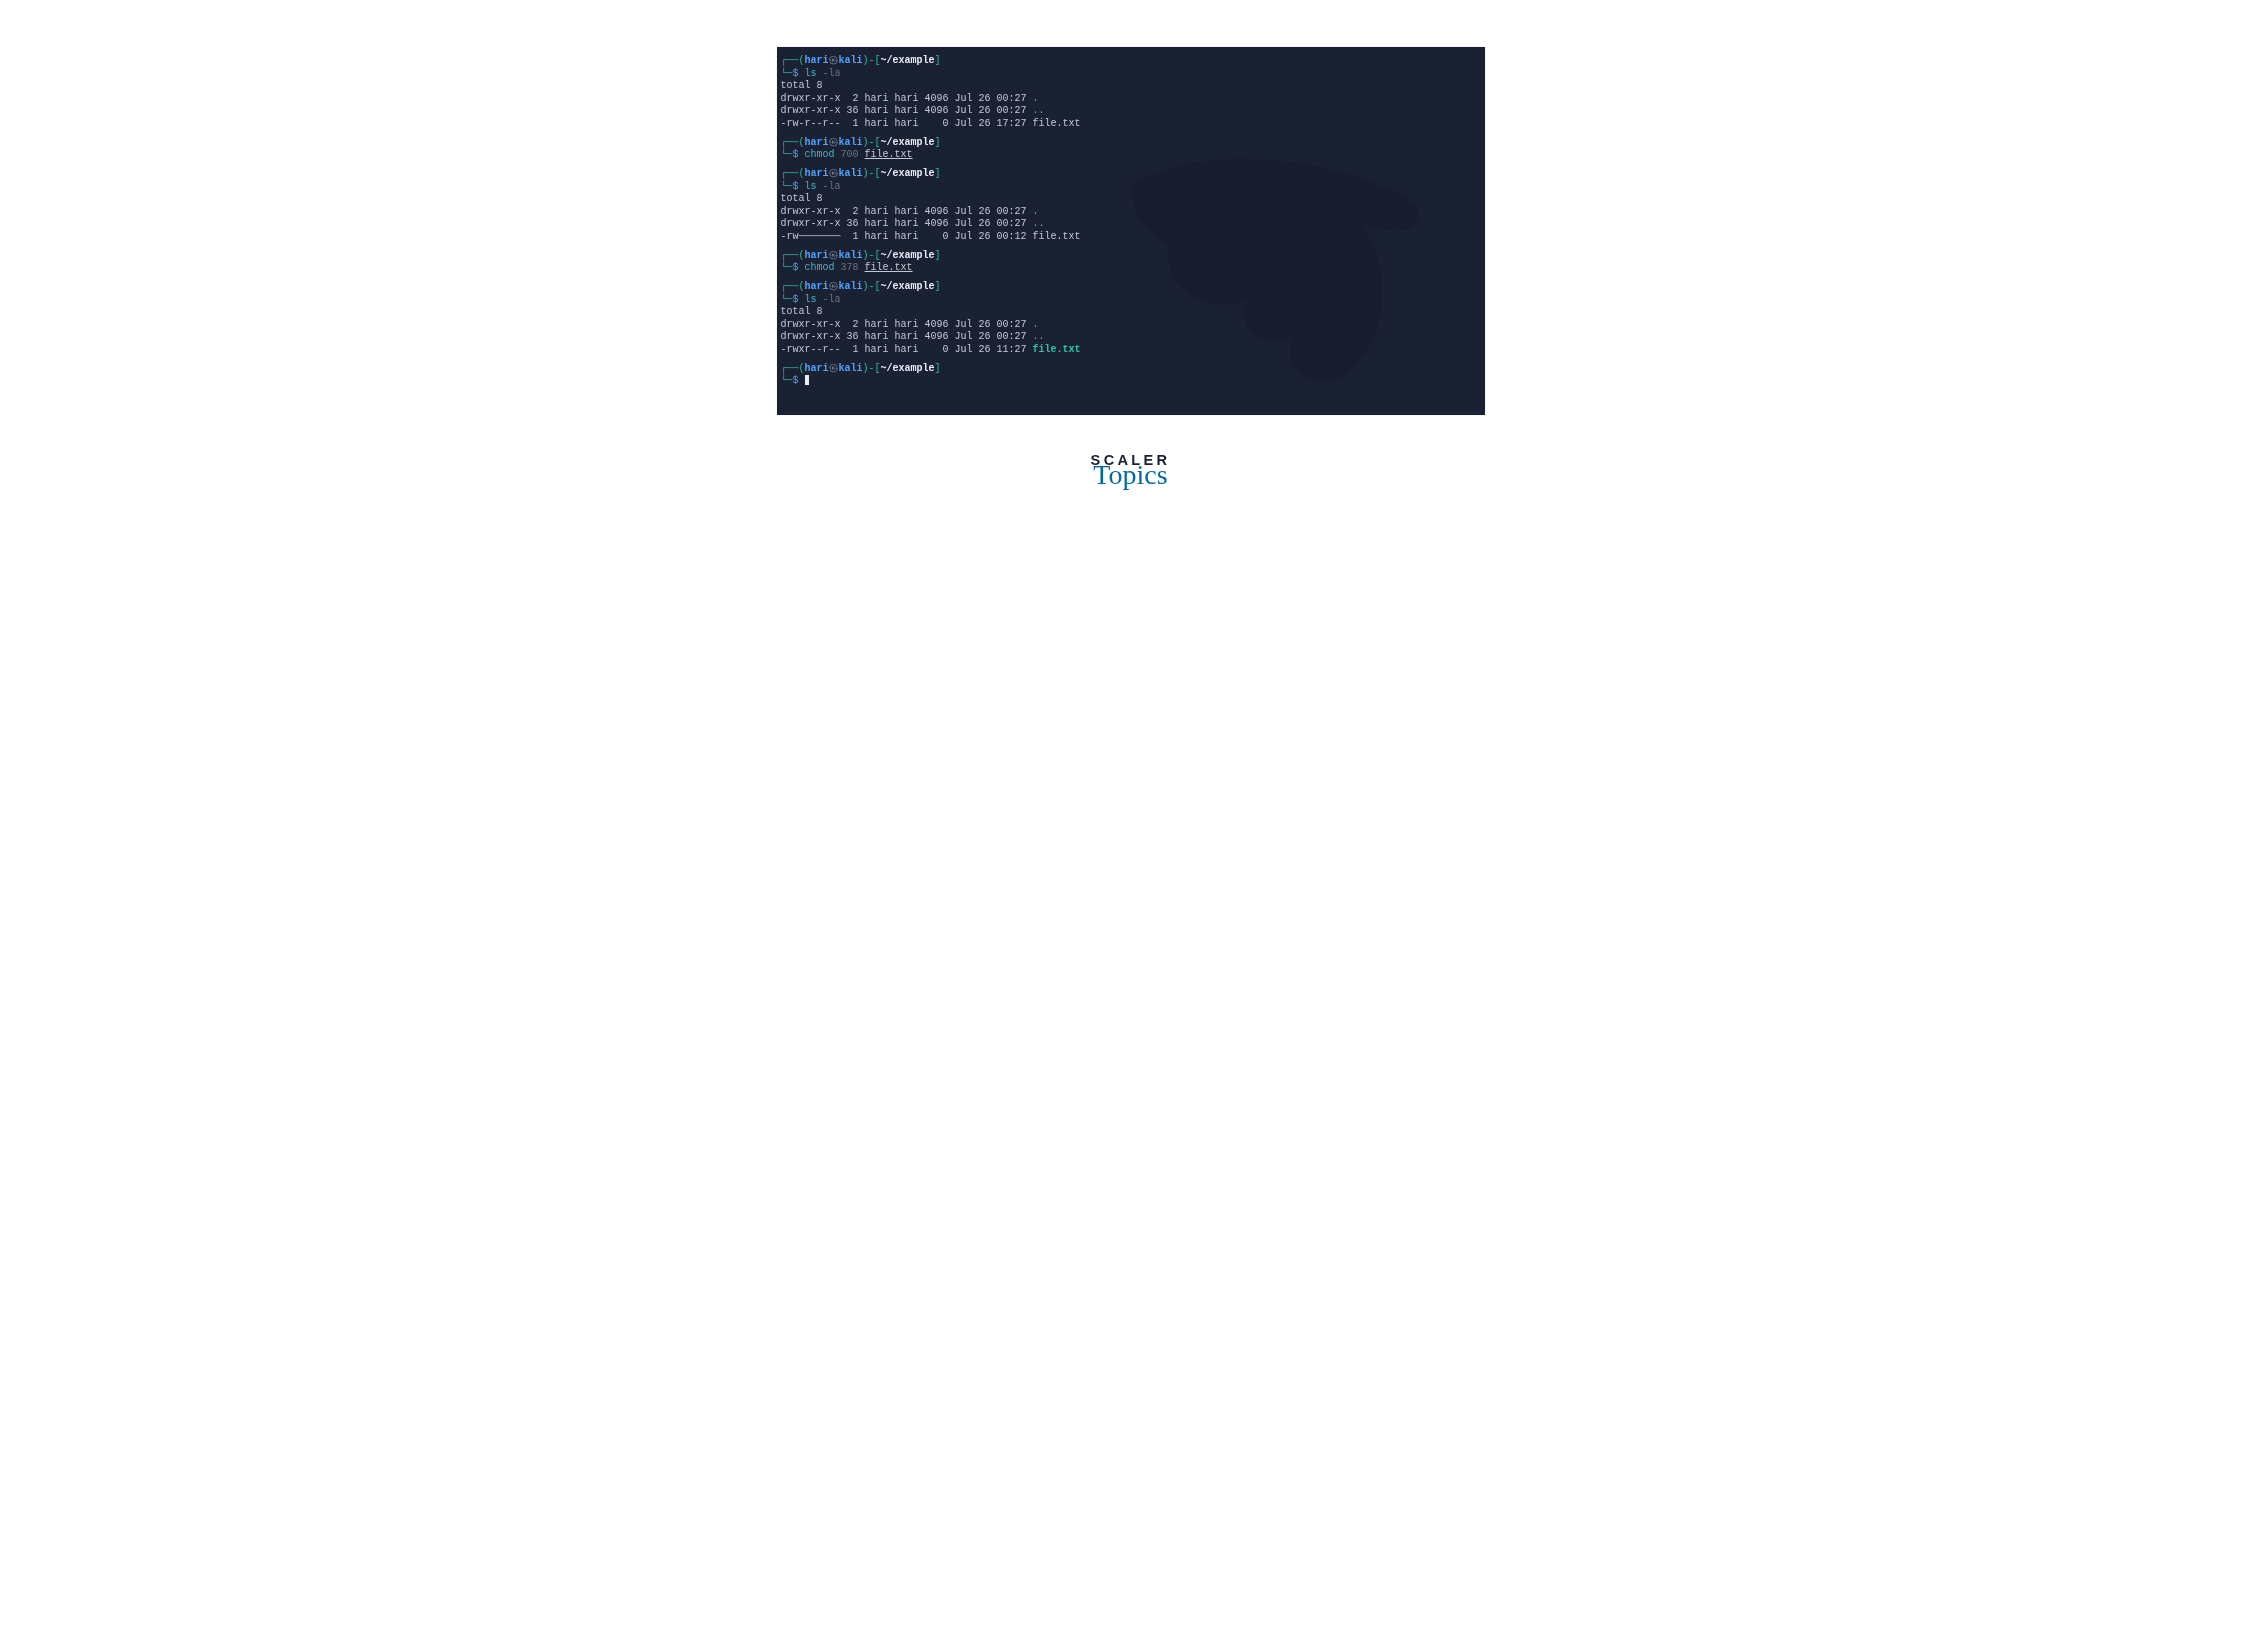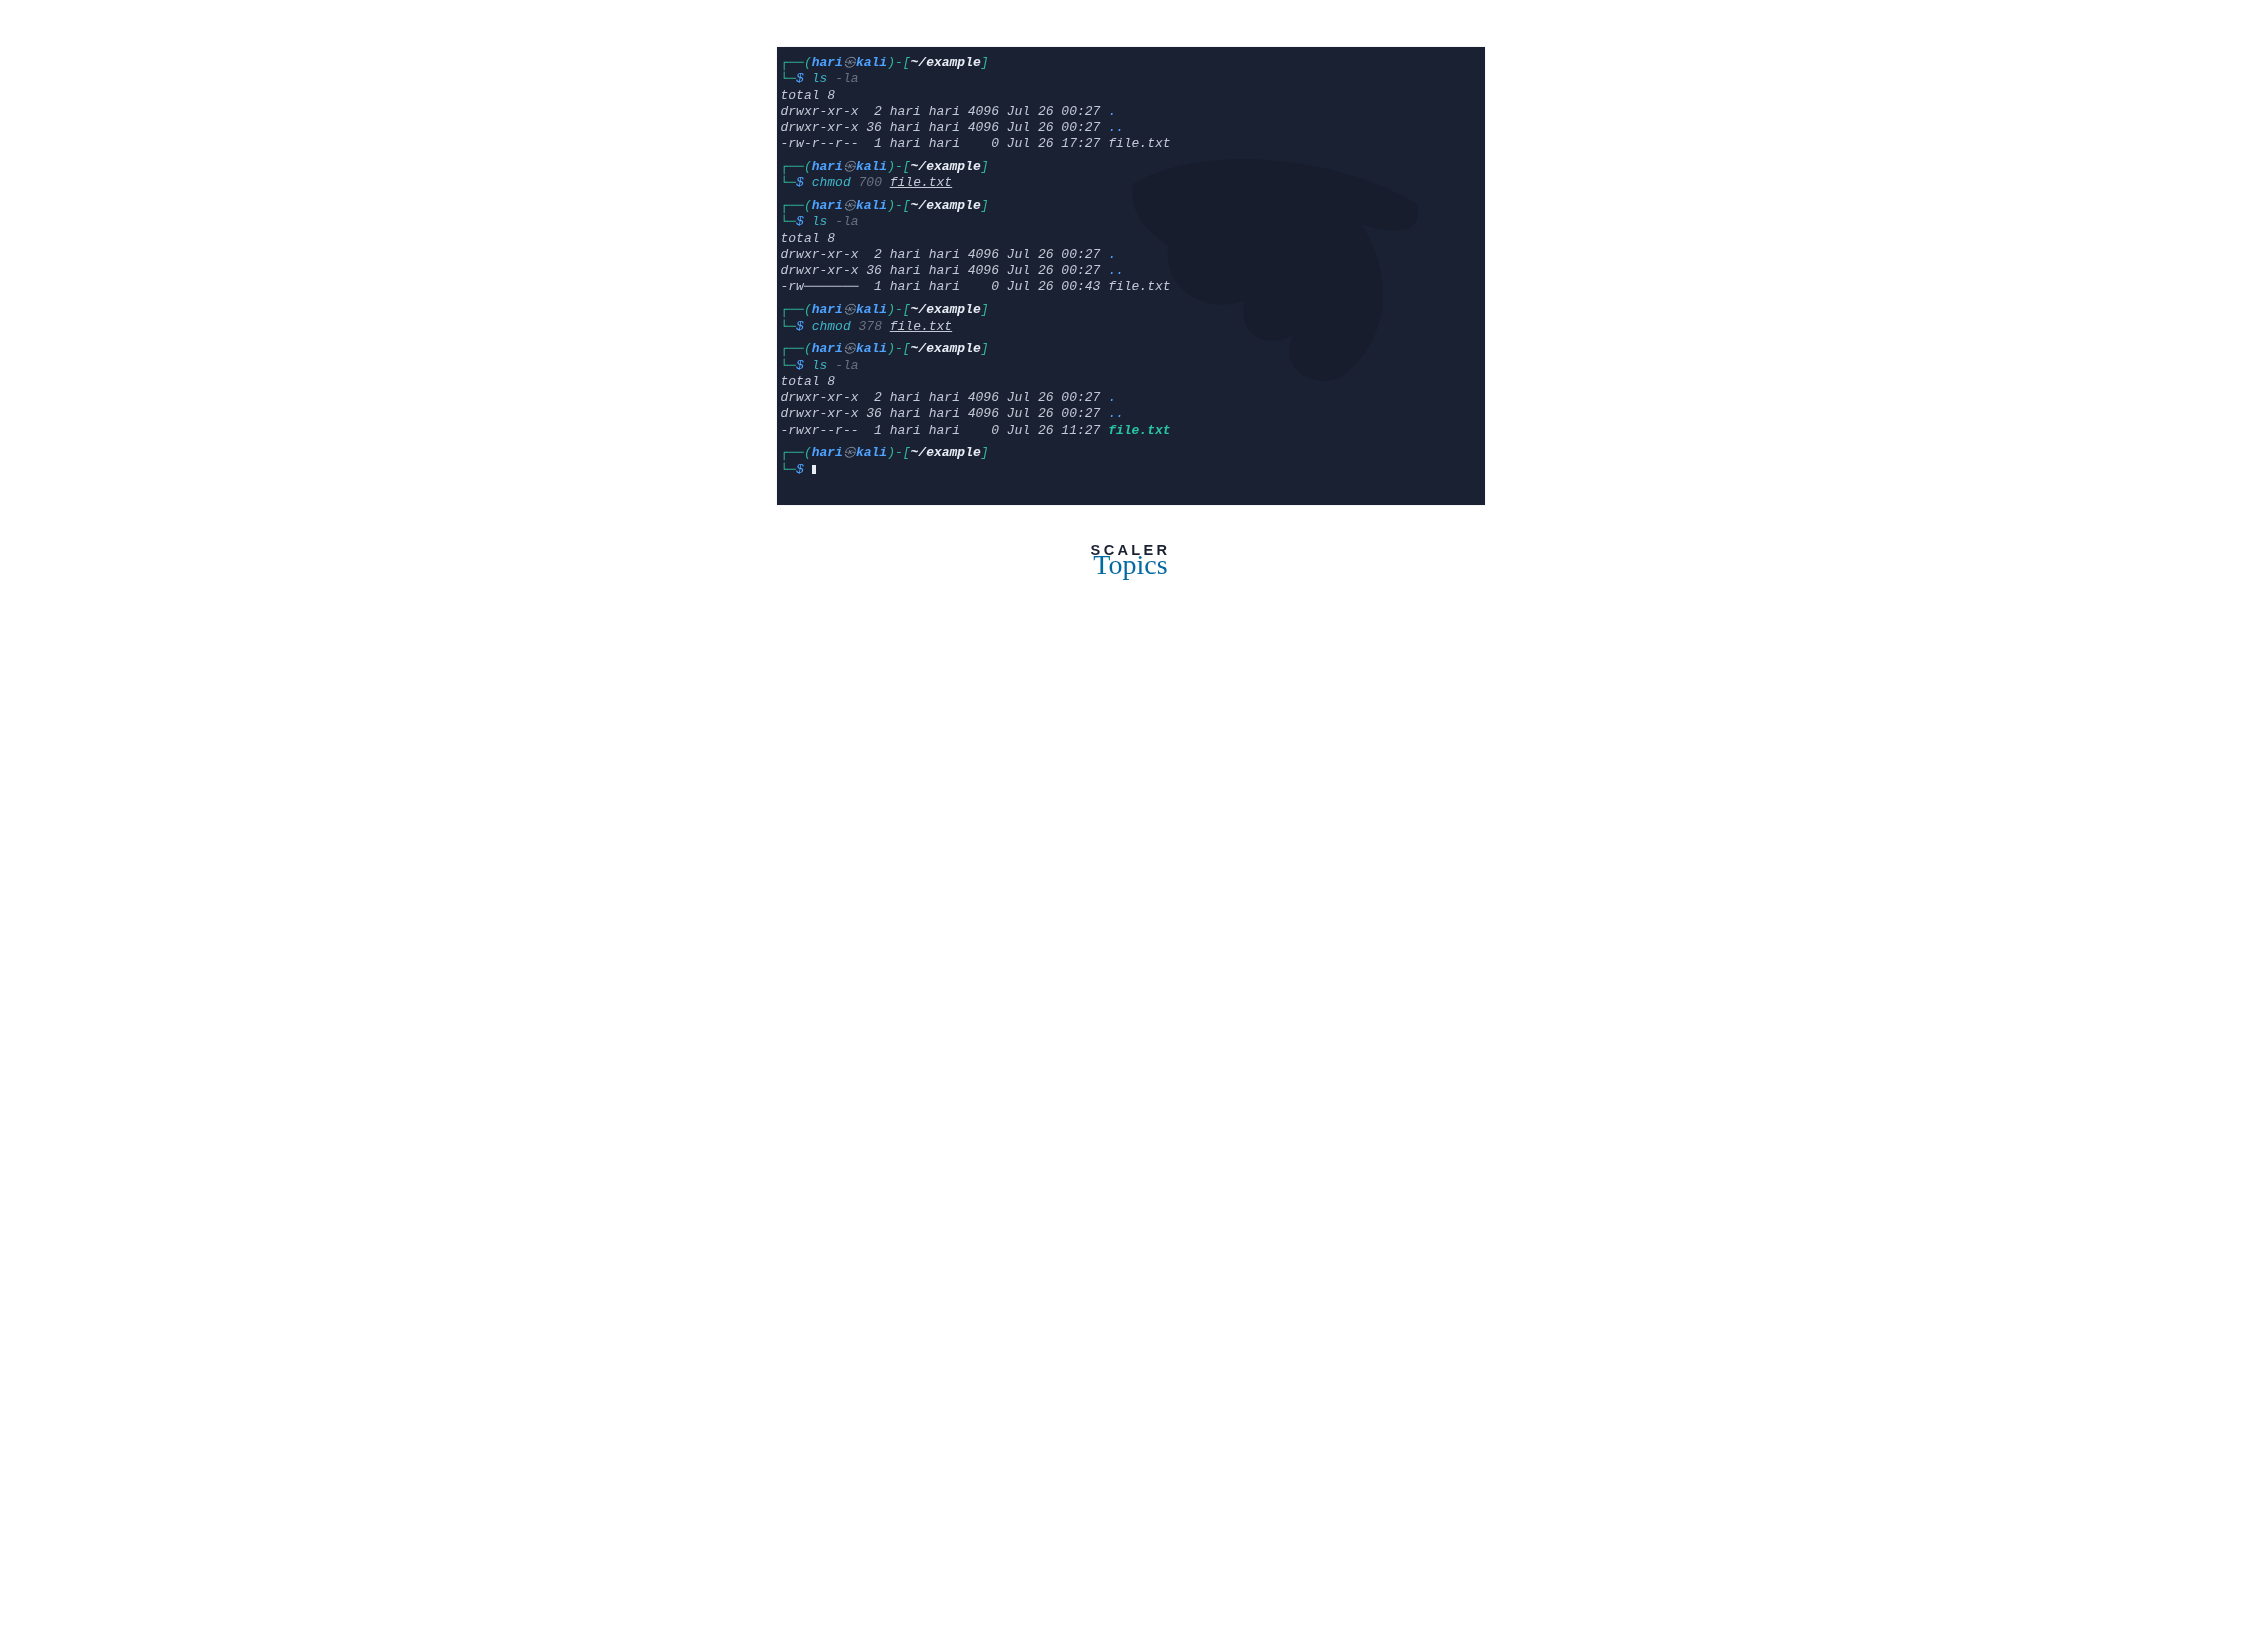--- a/index.html
+++ b/index.html
@@ -8,27 +8,26 @@
     font-family: "Courier New", Courier, monospace;
     display: flex;
     flex-direction: column;
     align-items: center;
     padding: 47px 0 26.6px 0;
   }
   .terminal-wrap {
     width: 708px;
     background: #1a2133;
     color: #c3c9d5;
-    font-size: 13px;
+    font-size: 10px;
     line-height: 1.25;
     padding: 8px 0 26.6px 0;
     position: relative;
     overflow: hidden;
     box-shadow: 0 0 0 0.7px rgba(0,0,0,0.05);
-    font-style: italic;
   }
   .line { white-space: pre; padding-left: 4px; }
   .c-gray   { color: #7a8699; }
   .c-blue   { color: #4da3ff; }
   .c-cyan   { color: #3fb6c6; }
   .c-white  { color: #e8edf5; font-weight: bold; }
   .c-green  { color: #2fb89a; }
   .c-dim    { color: #6b7280; }
   .c-plain  { color: #c3c9d5; }
   .c-greenfile { color: #28c6a0; font-weight: bold; }
@@ -84,21 +83,21 @@
       <div class="line"><span class="c-plain">-rw-r--r--  1 hari hari    0 Jul 26 17:27 file.txt</span></div>
       <div class="spacer"></div>
       <div class="line"><span class="c-green">┌──(</span><span class="c-blue" style="font-weight:bold">hari</span><span class="c-gray">㉿</span><span class="c-blue" style="font-weight:bold">kali</span><span class="c-green">)-[</span><span class="c-white">~/example</span><span class="c-green">]</span></div>
       <div class="line"><span class="c-green">└─</span><span class="c-blue">$ </span><span class="c-cyan">chmod</span><span class="c-dim"> 700 </span><span class="c-plain underline">file.txt</span></div>
       <div class="spacer"></div>
       <div class="line"><span class="c-green">┌──(</span><span class="c-blue" style="font-weight:bold">hari</span><span class="c-gray">㉿</span><span class="c-blue" style="font-weight:bold">kali</span><span class="c-green">)-[</span><span class="c-white">~/example</span><span class="c-green">]</span></div>
       <div class="line"><span class="c-green">└─</span><span class="c-blue">$ </span><span class="c-cyan">ls</span><span class="c-dim"> -la</span></div>
       <div class="line"><span class="c-plain">total 8</span></div>
       <div class="line"><span class="c-plain">drwxr-xr-x  2 hari hari 4096 Jul 26 00:27 </span><span class="c-blue">.</span></div>
       <div class="line"><span class="c-plain">drwxr-xr-x 36 hari hari 4096 Jul 26 00:27 </span><span class="c-blue">..</span></div>
-      <div class="line"><span class="c-plain">-rw───────  1 hari hari    0 Jul 26 00:43 file.txt</span></div>
+      <div class="line"><span class="c-plain">-rw───────  1 hari hari    0 Jul 26 00:12 file.txt</span></div>
       <div class="spacer"></div>
       <div class="line"><span class="c-green">┌──(</span><span class="c-blue" style="font-weight:bold">hari</span><span class="c-gray">㉿</span><span class="c-blue" style="font-weight:bold">kali</span><span class="c-green">)-[</span><span class="c-white">~/example</span><span class="c-green">]</span></div>
       <div class="line"><span class="c-green">└─</span><span class="c-blue">$ </span><span class="c-cyan">chmod</span><span class="c-dim"> 378 </span><span class="c-plain underline">file.txt</span></div>
       <div class="spacer"></div>
       <div class="line"><span class="c-green">┌──(</span><span class="c-blue" style="font-weight:bold">hari</span><span class="c-gray">㉿</span><span class="c-blue" style="font-weight:bold">kali</span><span class="c-green">)-[</span><span class="c-white">~/example</span><span class="c-green">]</span></div>
       <div class="line"><span class="c-green">└─</span><span class="c-blue">$ </span><span class="c-cyan">ls</span><span class="c-dim"> -la</span></div>
       <div class="line"><span class="c-plain">total 8</span></div>
       <div class="line"><span class="c-plain">drwxr-xr-x  2 hari hari 4096 Jul 26 00:27 </span><span class="c-blue">.</span></div>
       <div class="line"><span class="c-plain">drwxr-xr-x 36 hari hari 4096 Jul 26 00:27 </span><span class="c-blue">..</span></div>
       <div class="line"><span class="c-plain">-rwxr--r--  1 hari hari    0 Jul 26 11:27 </span><span class="c-greenfile">file.txt</span></div>

